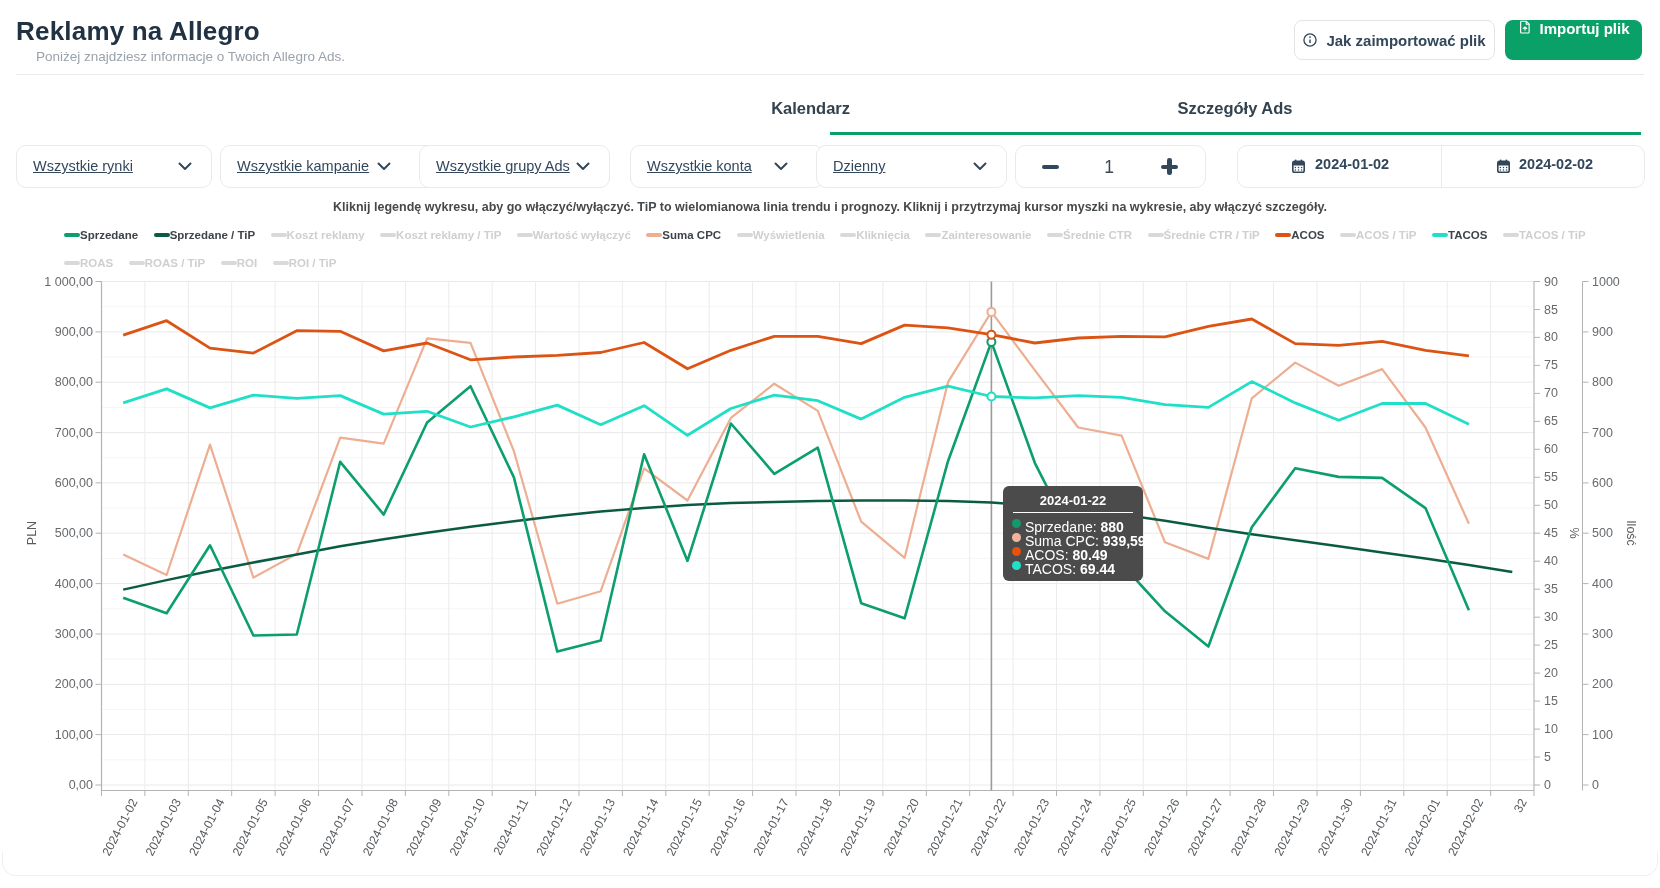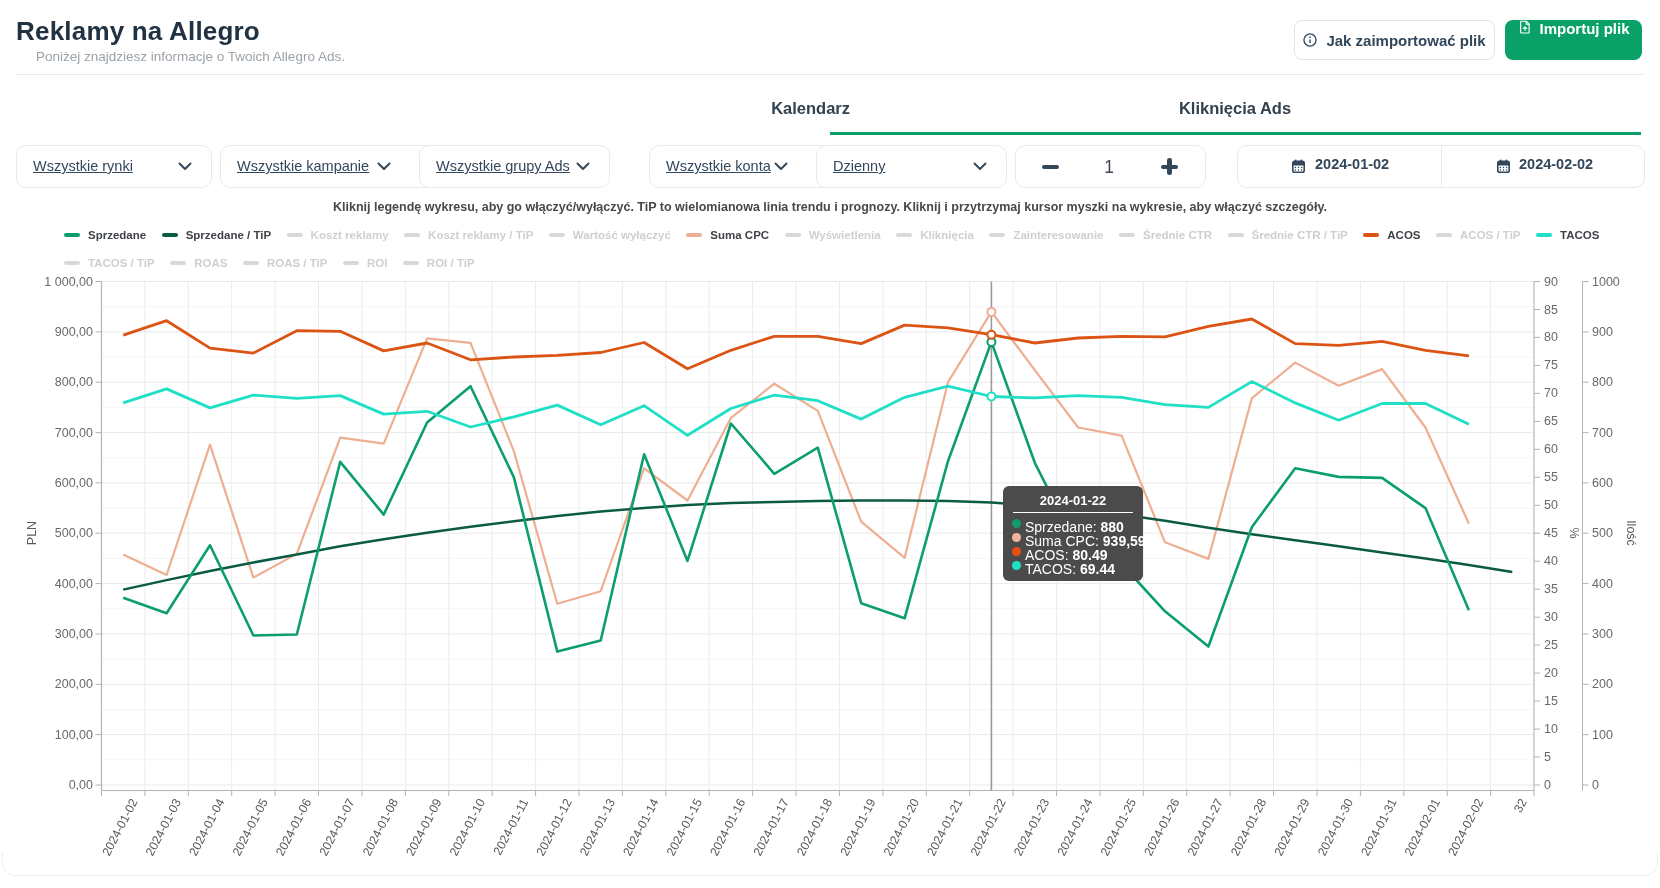--- a/index.html
+++ b/index.html
@@ -35,21 +35,21 @@
 .plusV { position:absolute; left:1167.2px; top:158.4px; width:4.6px; height:17px;
   background:#33475b; border-radius:2.3px; }
 .datebox { position:absolute; left:1237px; top:145px; width:408px; height:43px;
   background:#fff; border:1px solid #e7ebee; border-radius:10px; }
 .datediv { position:absolute; left:1441px; top:145px; width:1px; height:43px; background:#e7ebee; }
 .dtext { position:absolute; top:156px; font-size:14.5px; font-weight:700; color:#33475b; }
 .note { position:absolute; left:0; top:200px; width:1660px; text-align:center;
   font-size:12.5px; font-weight:700; color:#46494c; }
 .legend { position:absolute; left:64px; top:226px; width:1560px;
   display:flex; flex-wrap:wrap; column-gap:15.5px; row-gap:11px; align-items:center; }
-.li { display:inline-flex; align-items:center; gap:8px; height:17px; }
+.li { display:inline-flex; align-items:center; height:17px; }
 .lm { width:16px; height:4px; border-radius:2px; display:inline-block; }
 .lt { font-size:11.5px; font-weight:700; white-space:nowrap; }
 .tooltip { position:absolute; left:1003px; top:486px; width:140px; height:95px;
   background:#4b4b4b; border-radius:6px; color:#fff; padding:7px 9px 6px; }
 .ttitle { text-align:center; font-size:13px; font-weight:700; }
 .tsep { height:1px; background:#fff; margin:4px 1px 6px; }
 .trow { display:flex; gap:4px; font-size:14px; height:14px; white-space:nowrap; }
 .trow b { font-weight:700; }
 .tdot { width:9px; height:9px; border-radius:50%; display:inline-block; flex:0 0 9px; }
 .bottomline { position:absolute; left:2px; top:852px; width:1656px; height:24px;
@@ -70,41 +70,41 @@
   </div>
 <div class="btn-green">
     <svg width="14" height="14" viewBox="0 0 17 17" fill="none">
       <path d="M4 1.5h6l3.5 3.5v10a0.8 0.8 0 0 1-0.8 0.8H4a0.8 0.8 0 0 1-0.8-0.8v-12.7a0.8 0.8 0 0 1 0.8-0.8z" stroke="#fff" stroke-width="1.4" stroke-linejoin="round"></path>
       <path d="M10 1.5v3.7h3.7" stroke="#fff" stroke-width="1.4" stroke-linejoin="round"></path>
       <path d="M8.5 12.5v-4.2m0 0l-2 2m2-2l2 2" stroke="#fff" stroke-width="1.4" stroke-linecap="round" stroke-linejoin="round"></path>
     </svg>
     <span>Importuj plik</span>
   </div>
 <div class="tab tab1">Kalendarz</div>
-<div class="tab tab2">Kliknięcia Ads</div>
+<div class="tab tab2">Szczegóły Ads</div>
 <div class="tabline"></div>
 <div class="fbox" style="left:16px;width:196px">
     <span class="flabel">Wszystkie rynki</span>
   </div>
 <svg width="14" height="9" viewBox="0 0 14 9" fill="none" style="position:absolute;left:178px;top:162px">
     <path d="M1.5 1.5L7 7l5.5-5.5" stroke="#33475b" stroke-width="2" stroke-linecap="round" stroke-linejoin="round"></path>
   </svg>
 <div class="fbox" style="left:220px;width:222px">
     <span class="flabel">Wszystkie kampanie</span>
   </div>
 <svg width="14" height="9" viewBox="0 0 14 9" fill="none" style="position:absolute;left:377px;top:162px">
     <path d="M1.5 1.5L7 7l5.5-5.5" stroke="#33475b" stroke-width="2" stroke-linecap="round" stroke-linejoin="round"></path>
   </svg>
 <div class="fbox" style="left:419px;width:191px">
     <span class="flabel">Wszystkie grupy Ads</span>
   </div>
 <svg width="14" height="9" viewBox="0 0 14 9" fill="none" style="position:absolute;left:576px;top:162px">
     <path d="M1.5 1.5L7 7l5.5-5.5" stroke="#33475b" stroke-width="2" stroke-linecap="round" stroke-linejoin="round"></path>
   </svg>
-<div class="fbox" style="left:649px;width:194px">
+<div class="fbox" style="left:630px;width:194px">
     <span class="flabel">Wszystkie konta</span>
   </div>
 <svg width="14" height="9" viewBox="0 0 14 9" fill="none" style="position:absolute;left:774px;top:162px">
     <path d="M1.5 1.5L7 7l5.5-5.5" stroke="#33475b" stroke-width="2" stroke-linecap="round" stroke-linejoin="round"></path>
   </svg>
 <div class="fbox" style="left:816px;width:191px">
     <span class="flabel">Dzienny</span>
   </div>
 <svg width="14" height="9" viewBox="0 0 14 9" fill="none" style="position:absolute;left:973px;top:162px">
     <path d="M1.5 1.5L7 7l5.5-5.5" stroke="#33475b" stroke-width="2" stroke-linecap="round" stroke-linejoin="round"></path>

